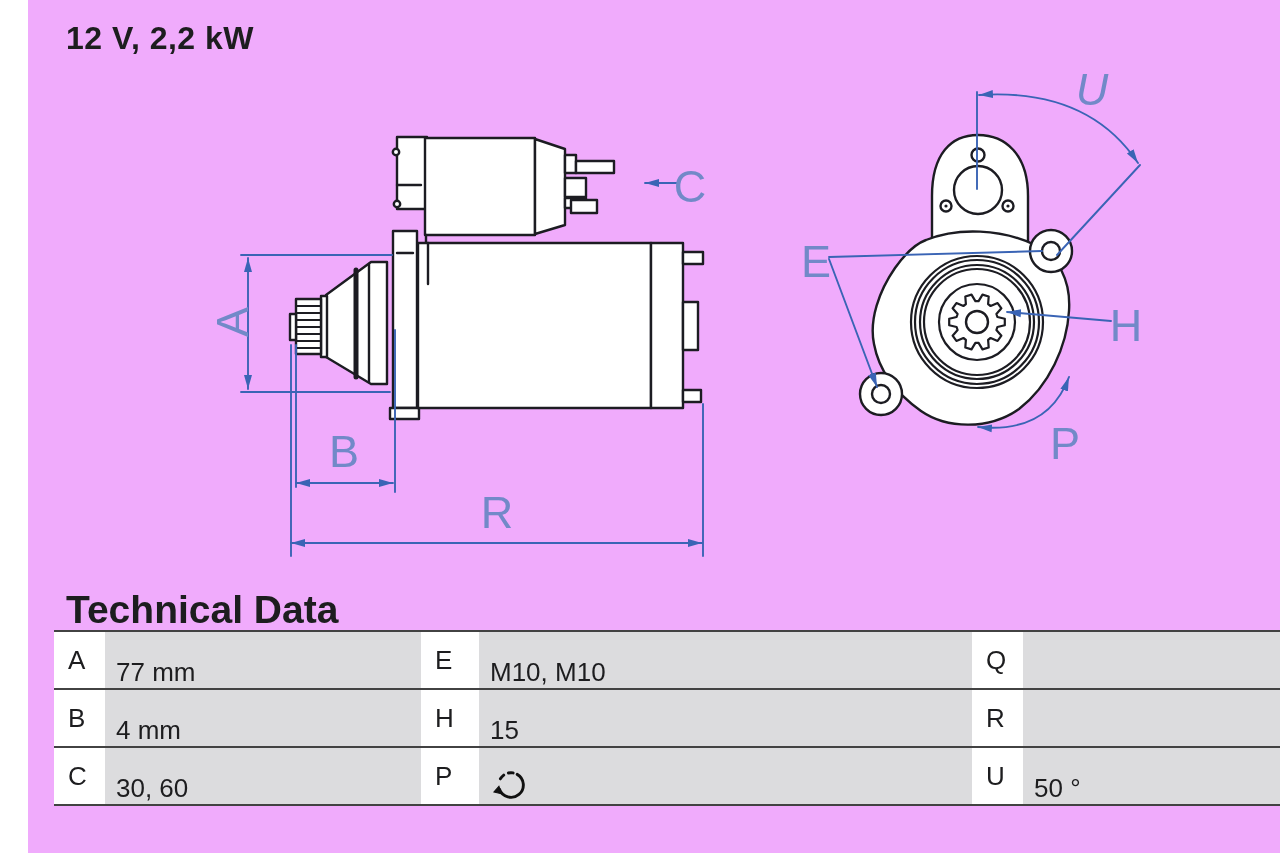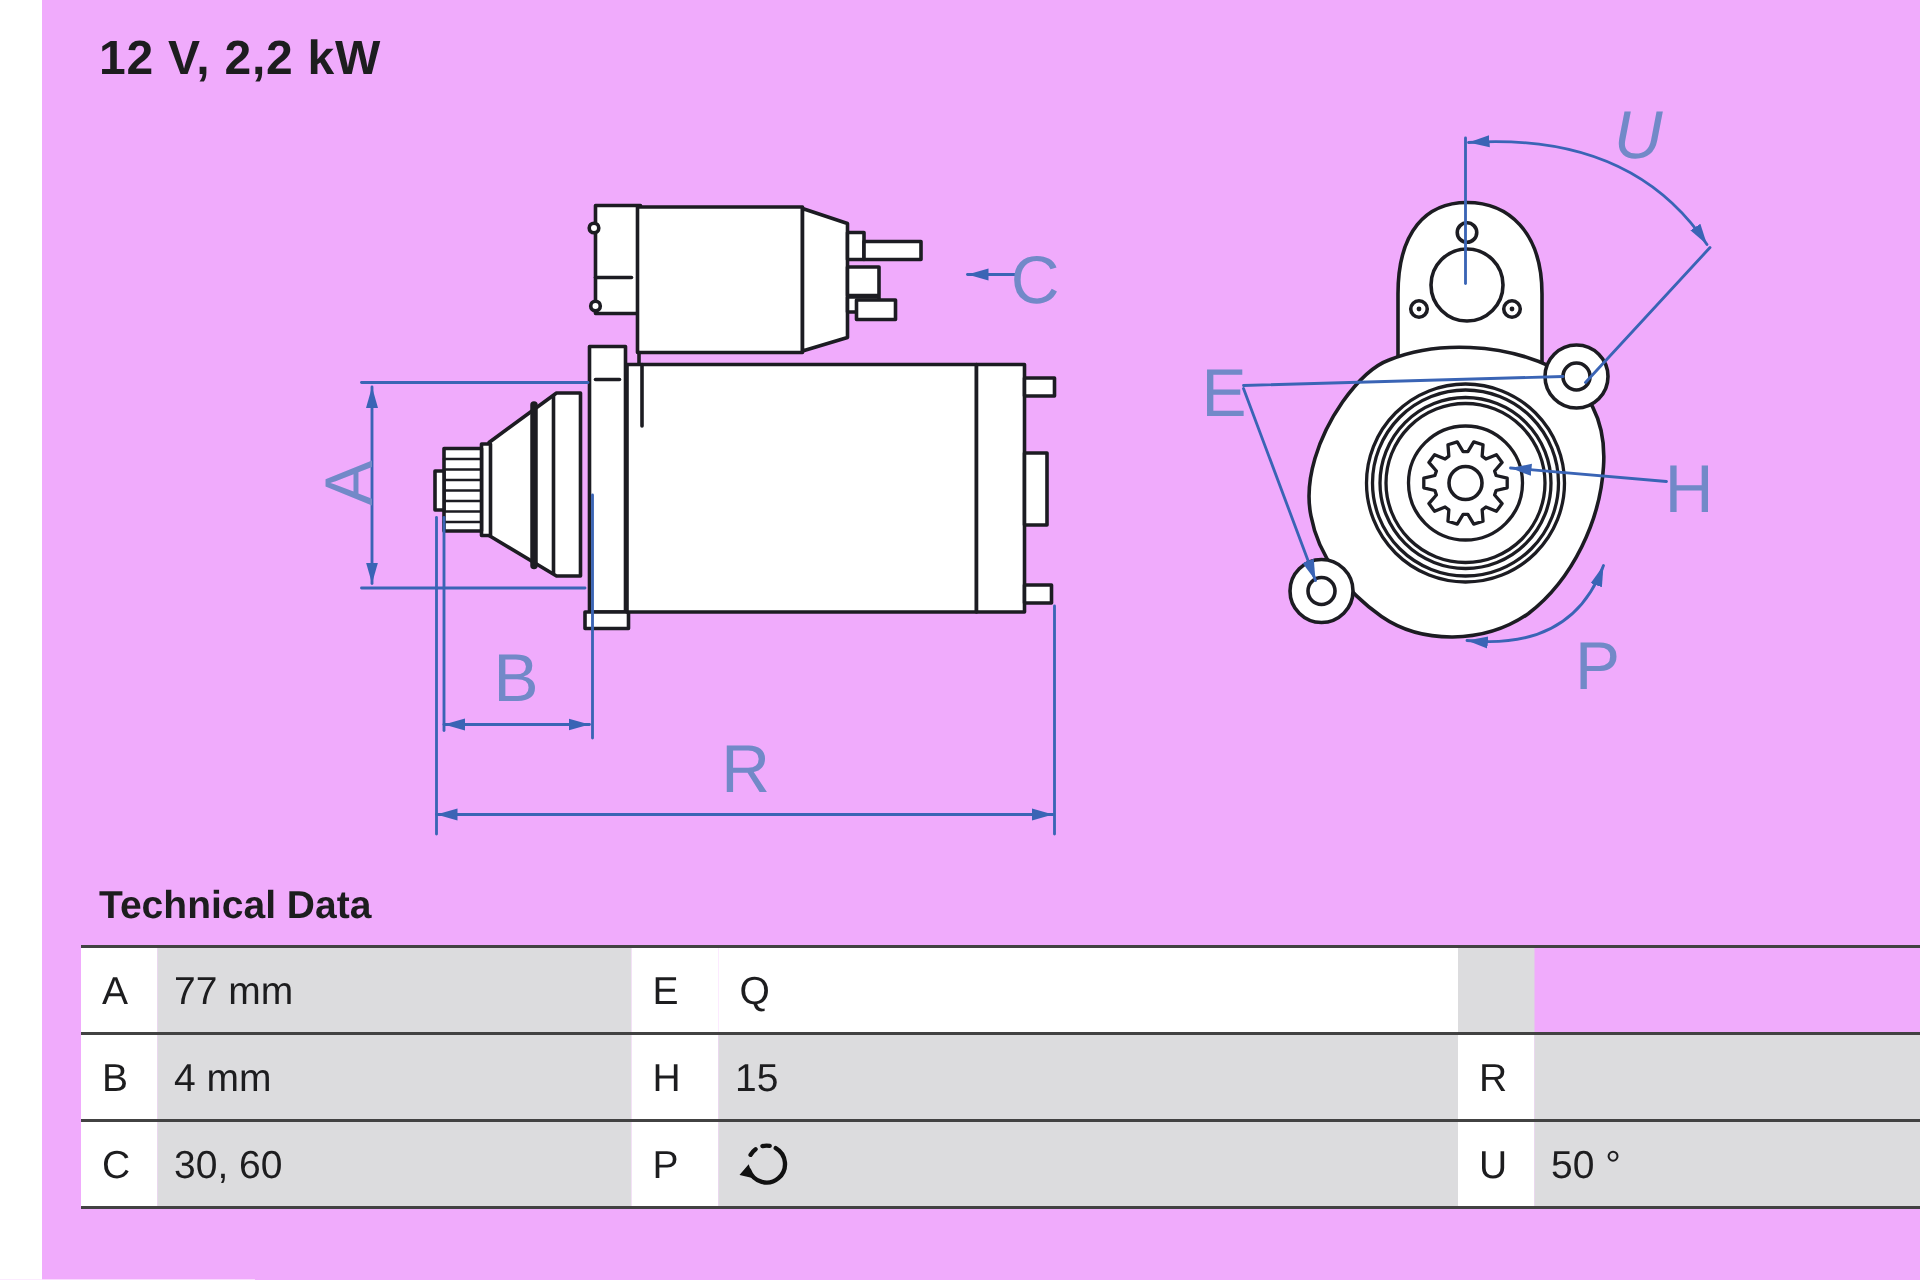--- a/index.html
+++ b/index.html
@@ -2,28 +2,28 @@
 <html><head>
 <meta charset="utf-8">
 <style>
   html,body{margin:0;padding:0;background:#ffffff;}
   .stage{position:relative;width:1280px;height:853px;background:#f0abfc;overflow:hidden;
          font-family:"Liberation Sans",sans-serif;color:#1b1b1b;margin-left:28px;}
   .title{position:absolute;left:38px;top:20px;font-size:32px;font-weight:700;letter-spacing:.5px;color:#1d1d1f;}
   .drawing{position:absolute;left:0;top:0;}
   .dimtext{font-family:"Liberation Sans",sans-serif;font-size:45px;fill:#7289c8;}
   .dimtext.it{font-style:italic;}
-  .tech-heading{position:absolute;left:38px;top:588px;font-size:26px;font-weight:700;color:#1d1d1f;}
+  .tech-heading{position:absolute;left:38px;top:588px;font-size:39px;font-weight:700;color:#1d1d1f;}
   .tbl{position:absolute;left:26px;top:630px;width:1229px;}
   .trow{display:grid;grid-template-columns:51px 316px 58px 493px 51px 260px;height:56px;
         border-top:2px solid #424242;}
   .trow:last-child{border-bottom:2px solid #424242;}
   .cell{display:flex;align-items:center;font-size:26px;color:#1d1d1f;}
   .kcell{background:#ffffff;padding-left:14px;}
-  .vcell{background:#dcdcde;padding-left:11px;}
+  .vcell{background:#dcdcde;padding-left:11px;align-items:flex-end;}
   .roticon{margin-left:2px;}
 </style>
 </head>
 <body>
 
 <div class="stage">
 
   <div class="title">12 V, 2,2 kW</div>
 
   <svg class="drawing" width="1280" height="580" viewBox="0 0 1280 580">
@@ -157,20 +157,23 @@
 
   <div class="tech-heading">Technical Data</div>
 
   <div class="tbl">
     <div class="trow">
       <div class="cell kcell">A</div>
       <div class="cell vcell">
           <span>77 mm</span>
         </div>
       <div class="cell kcell">E</div>
+      <div class="cell vcell">
+          <span>M10, M10</span>
+        </div>
       <div class="cell kcell">Q</div>
       <div class="cell vcell">
           <span></span>
         </div>
     </div>
     <div class="trow">
       <div class="cell kcell">B</div>
       <div class="cell vcell">
           <span>4 mm</span>
         </div>

